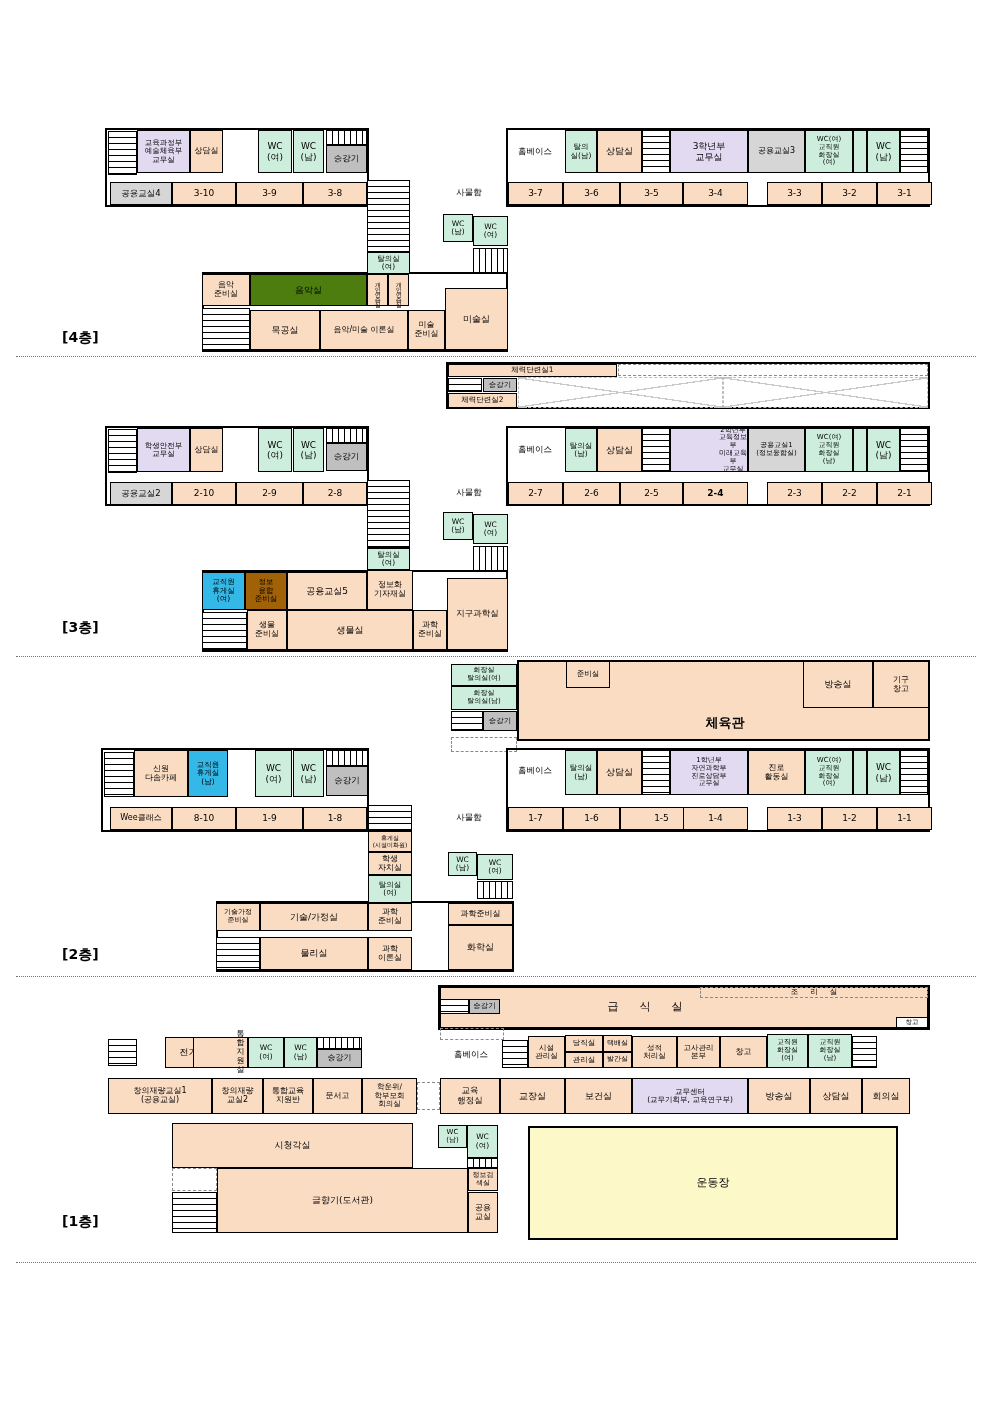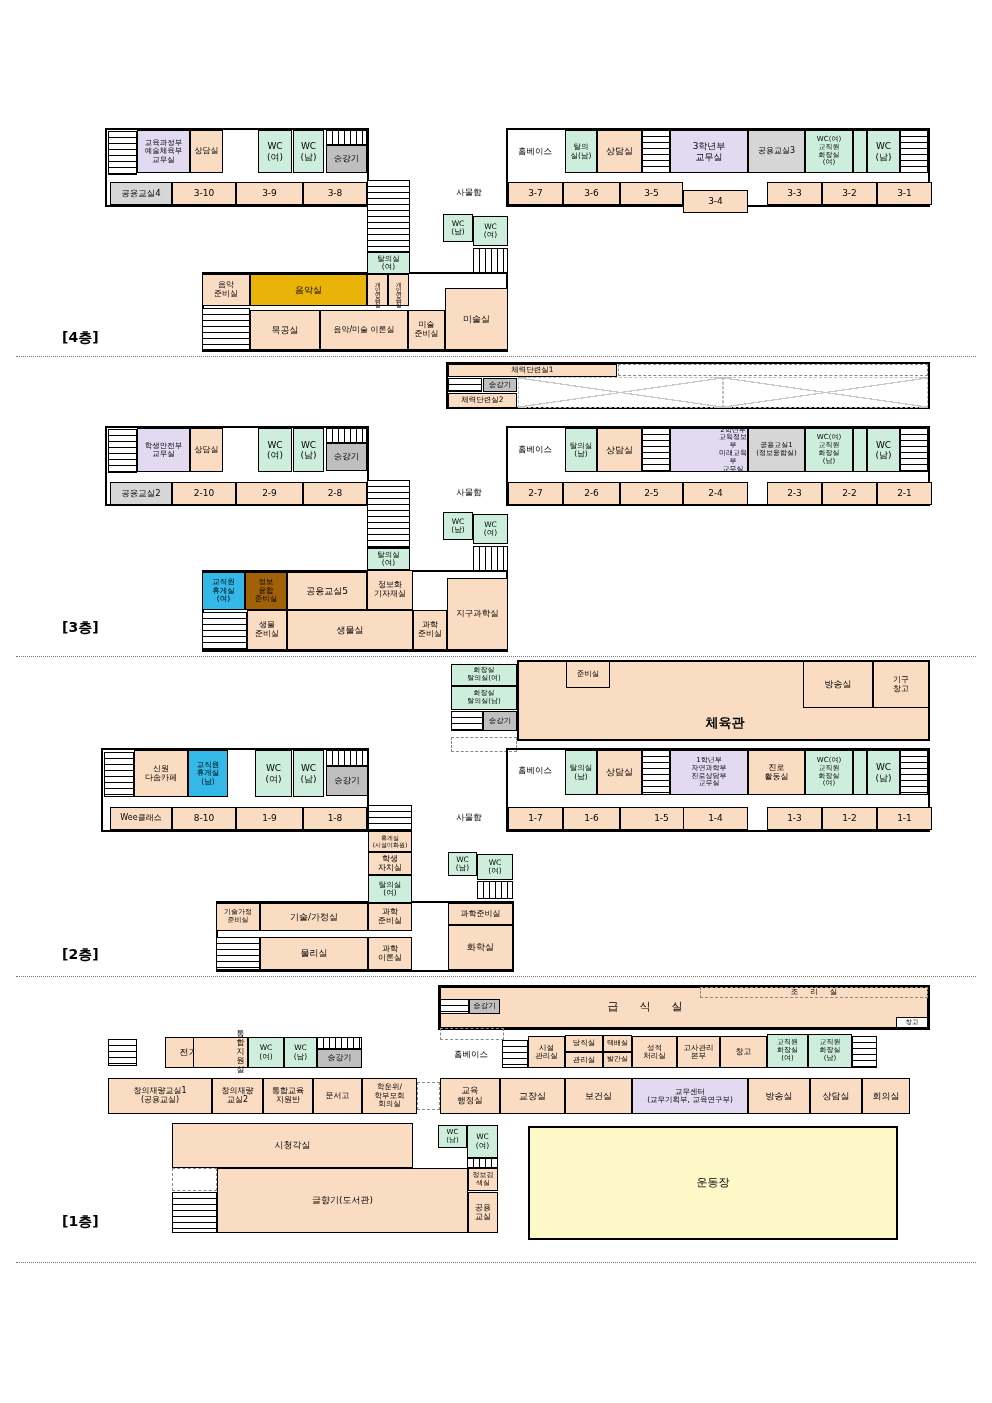--- a/index.html
+++ b/index.html
@@ -41,21 +41,21 @@
     <div class="cell box" style="left: 172px; top: 182px; width: 64px; height: 23px; background: rgb(250, 220, 195);">3-10</div>
     <div class="cell box" style="left: 236px; top: 182px; width: 67px; height: 23px; background: rgb(250, 220, 195);">3-9</div>
     <div class="cell box" style="left: 303px; top: 182px; width: 64px; height: 23px; background: rgb(250, 220, 195);">3-8</div>
     <div class="cell sh" style="left: 367px; top: 180px; width: 43px; height: 72px;"></div>
     <div class="cell box" style="left: 367px; top: 252px; width: 43px; height: 22px; background: rgb(205, 238, 220); font-size: 7.5px;">탈의실
 (여)</div>
     <div class="cell box vtext" style="left: 367px; top: 274px; width: 21px; height: 32px; background: rgb(250, 220, 195); font-size: 6px;">개인연습실</div>
     <div class="cell box vtext" style="left: 388px; top: 274px; width: 21px; height: 32px; background: rgb(250, 220, 195); font-size: 6px;">개인연습실</div>
     <div class="cell box" style="left: 202px; top: 274px; width: 48px; height: 32px; background: rgb(250, 220, 195); font-size: 8px;">음악
 준비실</div>
-    <div class="cell box" style="left: 250px; top: 274px; width: 117px; height: 32px; background: #eab308;">음악실</div>
+    <div class="cell box" style="left: 250px; top: 274px; width: 117px; height: 32px; background: #4d7c0f;">음악실</div>
     <div class="cell sh" style="left: 202px; top: 308px; width: 48px; height: 42px;"></div>
     <div class="cell box" style="left: 250px; top: 310px; width: 70px; height: 40px; background: rgb(250, 220, 195);">목공실</div>
     <div class="cell box" style="left: 320px; top: 310px; width: 88px; height: 40px; background: rgb(250, 220, 195); font-size: 8px;">음악/미술 이론실</div>
     <div class="cell box" style="left: 408px; top: 310px; width: 37px; height: 40px; background: rgb(250, 220, 195); font-size: 8px;">미술
 준비실</div>
     <div class="cell box" style="left: 445px; top: 288px; width: 63px; height: 62px; background: rgb(250, 220, 195);">미술실</div>
     <div class="cell label" style="left: 505px; top: 134px; width: 60px; height: 36px; font-size: 8.5px;">홈베이스</div>
     <div class="cell box" style="left: 565px; top: 130px; width: 32px; height: 43px; background: rgb(205, 238, 220); font-size: 7.5px;">탈의
 실(남)</div>
     <div class="cell box" style="left: 597px; top: 130px; width: 45px; height: 43px; background: rgb(250, 220, 195);">상담실</div>
@@ -68,21 +68,21 @@
 화장실
 (여)</div>
     <div class="cell box" style="left: 853px; top: 130px; width: 14px; height: 43px; background: rgb(205, 238, 220);"></div>
     <div class="cell box" style="left: 867px; top: 130px; width: 33px; height: 43px; background: rgb(205, 238, 220);">WC
 (남)</div>
     <div class="cell sh" style="left: 900px; top: 130px; width: 28px; height: 43px;"></div>
     <div class="cell label" style="left: 445px; top: 183px; width: 48px; height: 20px; font-size: 8.5px;">사물함</div>
     <div class="cell box" style="left: 508px; top: 182px; width: 55px; height: 23px; background: rgb(250, 220, 195);">3-7</div>
     <div class="cell box" style="left: 563px; top: 182px; width: 57px; height: 23px; background: rgb(250, 220, 195);">3-6</div>
     <div class="cell box" style="left: 620px; top: 182px; width: 63px; height: 23px; background: rgb(250, 220, 195);">3-5</div>
-    <div class="cell box" style="left: 683px; top: 190px; width: 65px; height: 23px; background: rgb(250, 220, 195);">3-4</div>
+    <div class="cell box" style="left: 683px; top: 182px; width: 65px; height: 23px; background: rgb(250, 220, 195);">3-4</div>
     <div class="cell box" style="left: 767px; top: 182px; width: 55px; height: 23px; background: rgb(250, 220, 195);">3-3</div>
     <div class="cell box" style="left: 822px; top: 182px; width: 55px; height: 23px; background: rgb(250, 220, 195);">3-2</div>
     <div class="cell box" style="left: 877px; top: 182px; width: 55px; height: 23px; background: rgb(250, 220, 195);">3-1</div>
     <div class="cell box" style="left: 443px; top: 214px; width: 30px; height: 28px; background: rgb(205, 238, 220); font-size: 7.5px;">WC
 (남)</div>
     <div class="cell box" style="left: 473px; top: 216px; width: 35px; height: 30px; background: rgb(205, 238, 220); font-size: 7.5px;">WC
 (여)</div>
     <div class="cell sv" style="left: 473px; top: 248px; width: 35px; height: 25px;"></div>
     <div class="cell label flabel" style="left: 62px; top: 328px; width: 60px; height: 20px;">[4층]</div>
     <div class="cell wall" style="left: 446px; top: 362px; width: 484px; height: 47px;"></div>
@@ -145,21 +145,21 @@
 화장실
 (남)</div>
     <div class="cell box" style="left: 853px; top: 428px; width: 14px; height: 44px; background: rgb(205, 238, 220);"></div>
     <div class="cell box" style="left: 867px; top: 428px; width: 33px; height: 44px; background: rgb(205, 238, 220);">WC
 (남)</div>
     <div class="cell sh" style="left: 900px; top: 428px; width: 28px; height: 44px;"></div>
     <div class="cell label" style="left: 445px; top: 483px; width: 48px; height: 20px; font-size: 8.5px;">사물함</div>
     <div class="cell box" style="left: 508px; top: 482px; width: 55px; height: 23px; background: rgb(250, 220, 195);">2-7</div>
     <div class="cell box" style="left: 563px; top: 482px; width: 57px; height: 23px; background: rgb(250, 220, 195);">2-6</div>
     <div class="cell box" style="left: 620px; top: 482px; width: 63px; height: 23px; background: rgb(250, 220, 195);">2-5</div>
-    <div class="cell box" style="left: 683px; top: 482px; width: 65px; height: 23px; background: rgb(250, 220, 195);">2-4</div>
+    <div class="cell box" style="left: 683px; top: 482px; width: 65px; height: 23px; background: rgb(250, 220, 195); font-weight: bold;">2-4</div>
     <div class="cell box" style="left: 767px; top: 482px; width: 55px; height: 23px; background: rgb(250, 220, 195);">2-3</div>
     <div class="cell box" style="left: 822px; top: 482px; width: 55px; height: 23px; background: rgb(250, 220, 195);">2-2</div>
     <div class="cell box" style="left: 877px; top: 482px; width: 55px; height: 23px; background: rgb(250, 220, 195);">2-1</div>
     <div class="cell box" style="left: 443px; top: 512px; width: 30px; height: 28px; background: rgb(205, 238, 220); font-size: 7.5px;">WC
 (남)</div>
     <div class="cell box" style="left: 473px; top: 514px; width: 35px; height: 30px; background: rgb(205, 238, 220); font-size: 7.5px;">WC
 (여)</div>
     <div class="cell sv" style="left: 473px; top: 546px; width: 35px; height: 25px;"></div>
     <div class="cell label flabel" style="left: 62px; top: 618px; width: 60px; height: 20px;">[3층]</div>
     <div class="cell box" style="left: 451px; top: 664px; width: 66px; height: 22px; background: rgb(205, 238, 220); font-size: 7px;">화장실

